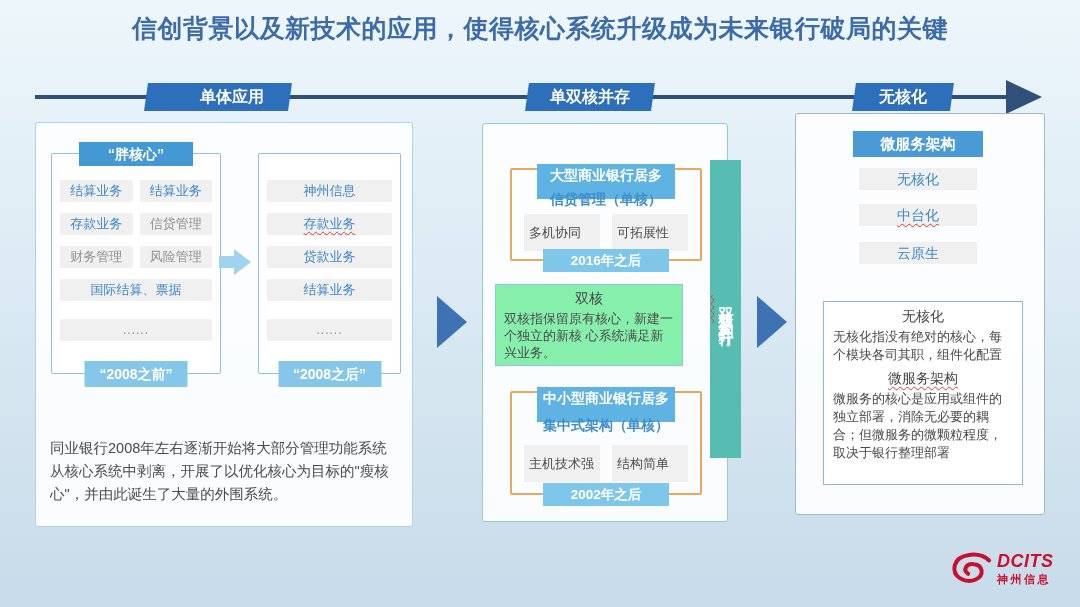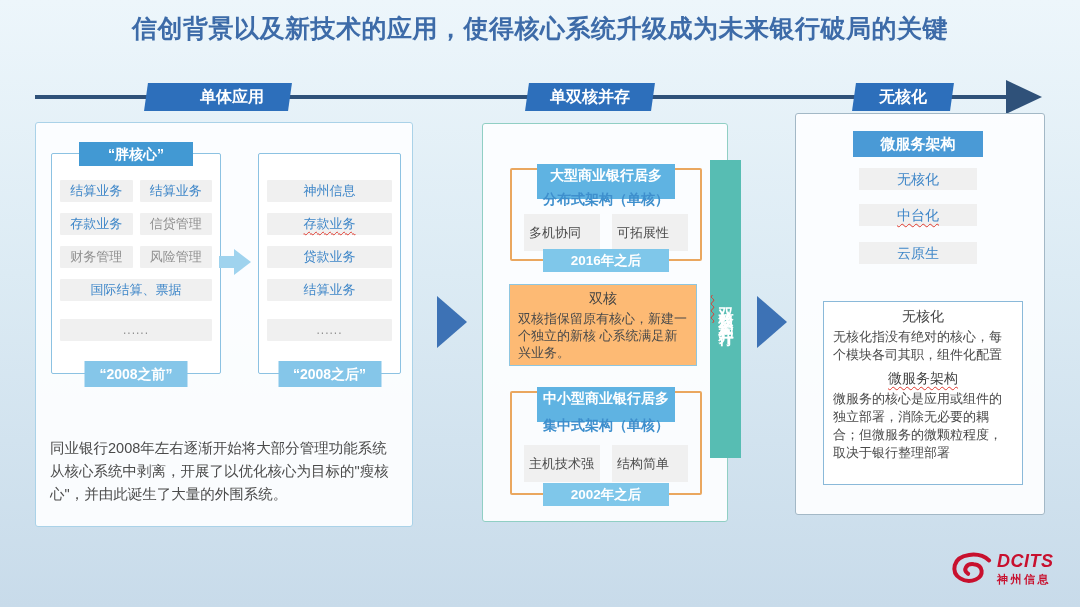--- a/index.html
+++ b/index.html
@@ -52,21 +52,21 @@
     line-height:23px;background:#5fb3e2;color:#fff;font-size:14px;font-weight:bold;text-align:center;
     padding:0 6px;white-space:nowrap;margin-top:6px;}
   .mid-sub{position:absolute;top:21px;width:100%;text-align:center;color:#3e8fcd;font-weight:bold;font-size:14px;}
   .ob-bot .mid-sub{top:24px;}
   .tag-row{position:absolute;top:44px;left:12px;right:12px;display:flex;justify-content:space-between;}
   .ob-bot .tag-row{top:52px;border-radius:10px;}
   .tag{min-width:66px;padding:8px 5px;height:21px;line-height:21px;background:#f0f0f0;color:#4a4a4a;
     font-size:13px;text-align:left;}
   .era-pill{position:absolute;bottom:-13px;left:50%;transform:translateX(-50%);width:126px;height:23px;
     line-height:23px;background:#7fc7ea;color:#fff;font-size:13.5px;font-weight:bold;text-align:center;}
-  .dual-box{position:absolute;left:26px;top:160px;width:186px;height:80px;border:1px solid #8ec6e0;background:#fdba74;}
+  .dual-box{position:absolute;left:12px;top:160px;width:186px;height:80px;border:1px solid #8ec6e0;background:#86efac;}
   .dual-title{margin-top:5px;text-align:center;font-size:14px;color:#444;}
   .dual-body{margin:2px 8px 0;font-size:13px;line-height:1.32;color:#4a4a4a;}
   .teal-bar{position:absolute;left:710px;top:160px;width:31px;height:298px;background:#57bdb3;
     display:flex;align-items:center;justify-content:center;z-index:2;}
   .vtext{writing-mode:vertical-rl;color:#fff;font-size:15px;font-weight:bold;letter-spacing:4px;}
   
   .ms-header{position:absolute;left:57px;top:17px;width:130px;height:26px;line-height:26px;
     background:#4a9ad6;color:#fff;font-weight:bold;font-size:15px;text-align:center;}
   .r-chip{position:absolute;left:63px;width:118px;height:22px;line-height:22px;background:#f0f0f0;
     color:#3e86c8;font-size:14px;text-align:center;}
@@ -140,21 +140,21 @@
     </div>
 
     <p class="desc">同业银行2008年左右逐渐开始将大部分管理功能系统从核心系统中剥离，开展了以优化核心为目标的"瘦核心"，并由此诞生了大量的外围系统。</p>
   </section>
 
   <div class="flow-arrow a1"></div>
 
   <section class="panel p-mid">
     <div class="orange-box ob-top">
       <div class="mid-header">大型商业银行居多</div>
-      <div class="mid-sub">分布式架构（单核）</div>
+      <div class="mid-sub">信贷管理（单核）</div>
       <div class="tag-row">
         <div class="tag">多机协同</div>
         <div class="tag">可拓展性</div>
       </div>
       <div class="era-pill">2016年之后</div>
     </div>
 
     <div class="dual-box">
       <div class="dual-title">双核</div>
       <p class="dual-body">双核指保留原有核心，新建一个独立的新核 心系统满足新兴业务。</p>

